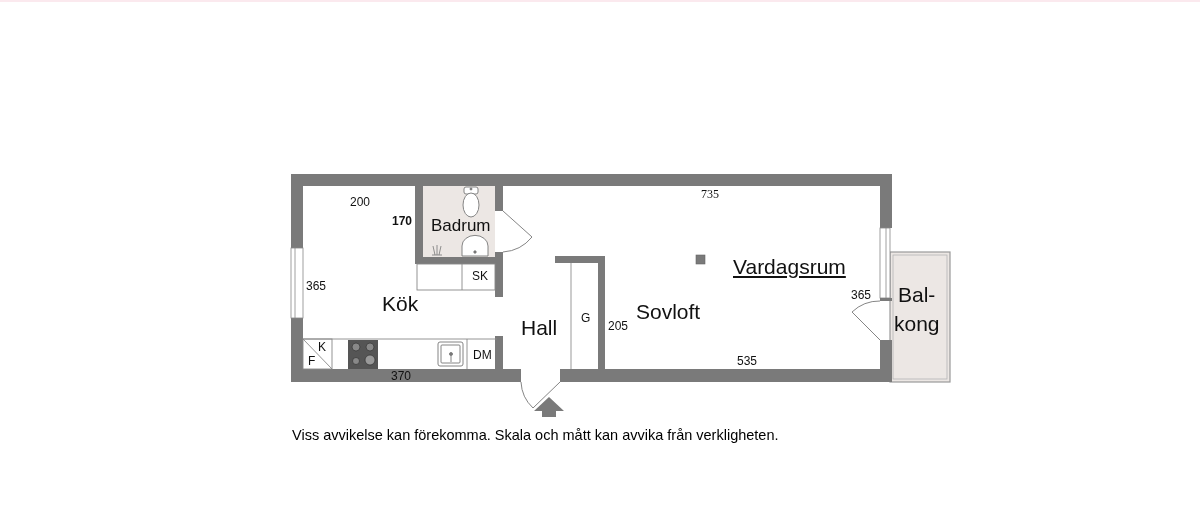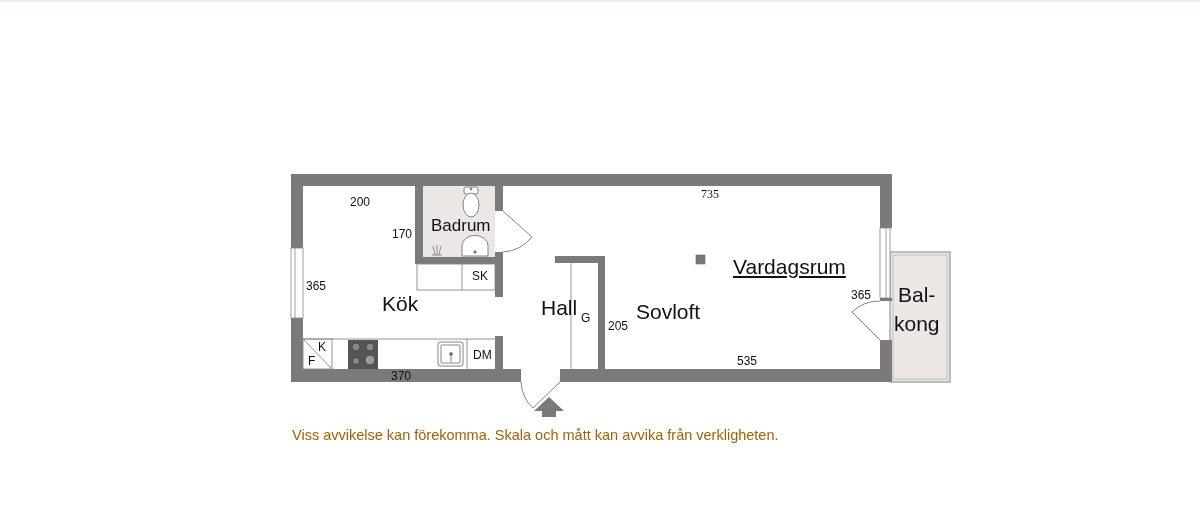--- a/index.html
+++ b/index.html
@@ -7,21 +7,21 @@
     width: 1200px; height: 523px; background: #ffffff; position: relative; overflow: hidden;
     font-family: "Liberation Sans", sans-serif; color: #111;
   }
   .topline { position: absolute; left: 0; top: 0; width: 1200px; height: 2px; background: #fbe9ee; }
   svg.plan { position: absolute; left: 0; top: 0; }
   .lbl { position: absolute; white-space: nowrap; line-height: 1; }
   .room { font-size: 21px; }
   .room-sm { font-size: 17px; text-align: center; }
   .dim { font-size: 12px; }
   .fix { font-size: 12px; }
-  .disclaimer { position: absolute; left: 292px; top: 427px; font-size: 14.5px; color: #a16207; white-space: nowrap; }
+  .disclaimer { position: absolute; left: 292px; top: 427px; font-size: 14.5px; color: #000000; white-space: nowrap; }
 </style>
 </head>
 <body>
 
 <div class="topline"></div>
 
 <svg class="plan" width="1200" height="523" viewBox="0 0 1200 523">
 
   <g>
     <rect x="890" y="252" width="60" height="130" fill="#ece7e4" stroke="#9a9a9a" stroke-width="1.2"></rect>
@@ -131,34 +131,34 @@
   <g fill="none" stroke="#777" stroke-width="0.9">
     <rect x="438" y="342" width="25" height="24" rx="2"></rect>
     <rect x="441" y="345" width="19" height="18" rx="1"></rect>
     <circle cx="451" cy="354" r="1.5" fill="#777"></circle>
     <line x1="451" y1="356" x2="451" y2="362"></line>
   </g>
 </svg>
 
 <div class="lbl room" style="left:382px; top:293px;">Kök</div>
 <div class="lbl room-sm" style="left:431px; top:217px;">Badrum</div>
-<div class="lbl room" style="left:521px; top:297px;margin-left:20px;">Hall</div>
+<div class="lbl room" style="left:521px; top:317px;">Hall</div>
 <div class="lbl room" style="left:636px; top:301px;">Sovloft</div>
 <div class="lbl room" style="left:733px; top:256px;text-decoration:underline;">Vardagsrum</div>
 <div class="lbl room" style="left:898px; top:284px;">Bal-</div>
 <div class="lbl room" style="left:894px; top:313px;">kong</div>
 
 <div class="lbl fix" style="left:472px; top:270px;">SK</div>
 <div class="lbl fix" style="left:581px; top:312px;">G</div>
 <div class="lbl fix" style="left:473px; top:349px;">DM</div>
 <div class="lbl fix" style="left:318px; top:341px;">K</div>
 <div class="lbl fix" style="left:308px; top:355px;">F</div>
 
 <div class="lbl dim" style="left:350px; top:188px;margin-top:8px;">200</div>
-<div class="lbl dim" style="left:392px; top:228px;">170</div>
+<div class="lbl dim" style="left:392px; top:215px;font-weight:bold;">170</div>
 <div class="lbl dim" style="left:306px; top:280px;">365</div>
 <div class="lbl dim" style="left:391px; top:326px;margin-top:44px;">370</div>
 <div class="lbl dim" style="left:701px; top:188px;font-family:Liberation Serif, serif;">735</div>
 <div class="lbl dim" style="left:608px; top:320px;">205</div>
 <div class="lbl dim" style="left:851px; top:289px;">365</div>
 <div class="lbl dim" style="left:737px; top:355px;">535</div>
 
 <div class="disclaimer">Viss avvikelse kan förekomma. Skala och mått kan avvika från verkligheten.</div>
 
 </body></html>

